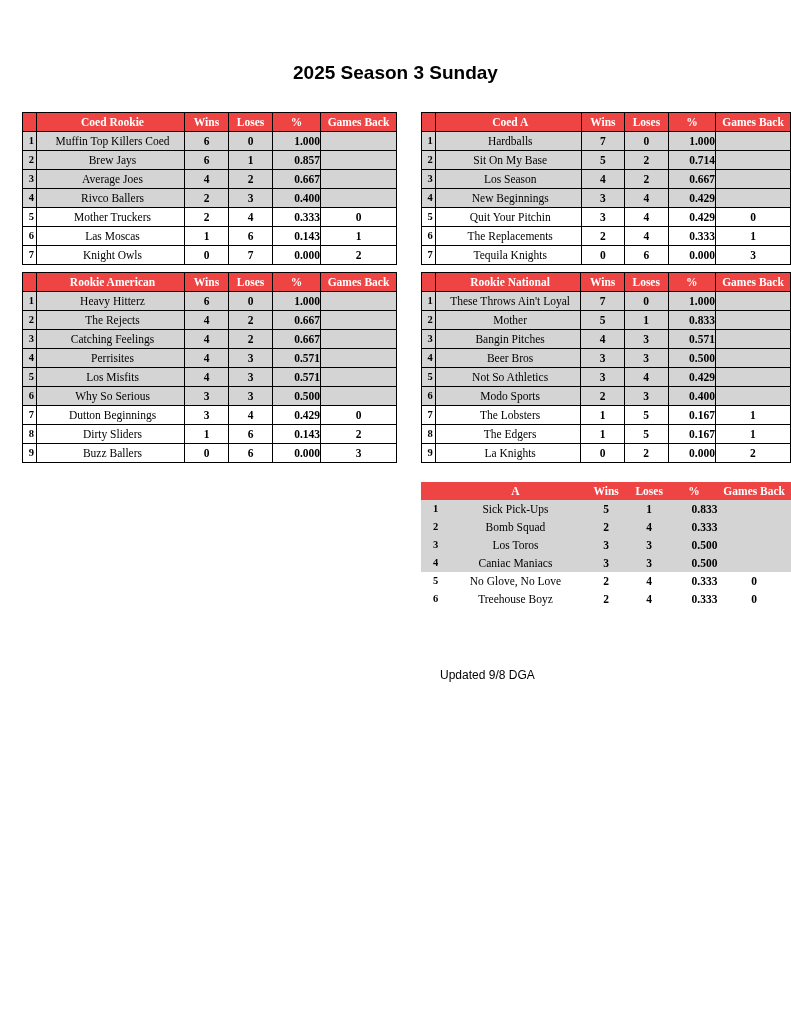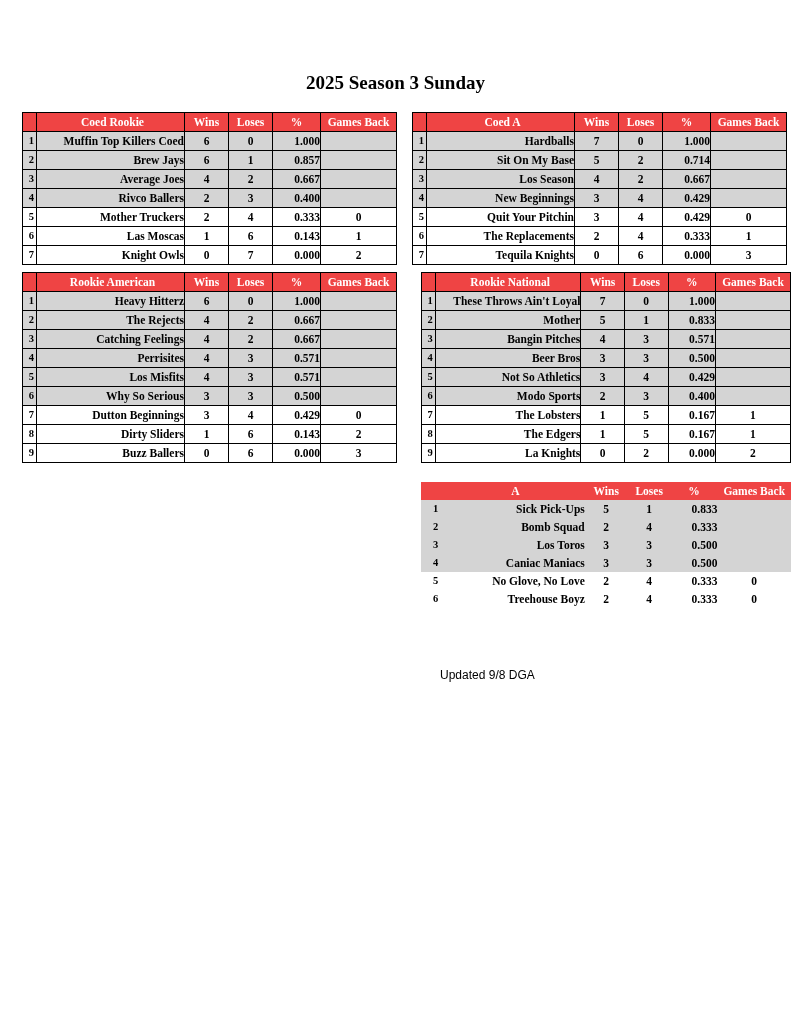--- a/index.html
+++ b/index.html
@@ -15,27 +15,27 @@
     color: #000000;
   }
   .page {
     position: relative;
     width: 791px;
     height: 1024px;
     overflow: hidden;
   }
   .doc-title {
     position: absolute;
-    top: 72px;
+    top: 62px;
     left: 0;
     width: 791px;
     text-align: center;
     font-size: 19px;
     font-weight: bold;
-    font-family: Liberation Serif, serif;
+    font-family: Liberation Sans, sans-serif;
   }
   .standings {
     position: absolute;
     border-collapse: collapse;
     font-family: "Liberation Serif", serif;
     font-size: 11.5px;
   }
   .standings td, .standings th {
     border: 1px solid #000000;
     padding: 0;
@@ -52,23 +52,23 @@
   }
   .c-rank {
     width: 14px;
     text-align: right;
     padding-right: 2px !important;
     font-weight: bold;
     font-size: 10.5px;
   }
   .c-team {
     width: 148px;
-    text-align: right;
+    text-align: center;
     padding-left: 4px !important;
-    font-weight: bold;
+    font-weight: normal;
   }
   .c-num {
     width: 44px;
     text-align: center;
     font-weight: bold;
   }
   .c-pct {
     width: 48px;
     text-align: right;
     font-weight: bold;
@@ -178,21 +178,21 @@
           <td class="c-rank">7</td>
           <td class="c-team">Knight Owls</td>
           <td class="c-num">0</td>
           <td class="c-num">7</td>
           <td class="c-pct">0.000</td>
           <td class="c-gb">2</td>
         </tr>
       </tbody>
   </table>
 
-  <table class="standings" id="tbl-coed-a" style="top:112px; left:412px;">
+  <table class="standings" id="tbl-coed-a" style="top:112px; left:421px;">
     <thead>
       <tr class="hdr">
         <th class="c-rank"></th>
         <th class="c-team">Coed A</th>
         <th class="c-num">Wins</th>
         <th class="c-num">Loses</th>
         <th class="c-pct">%</th>
         <th class="c-gb">Games Back</th>
       </tr>
     </thead>

